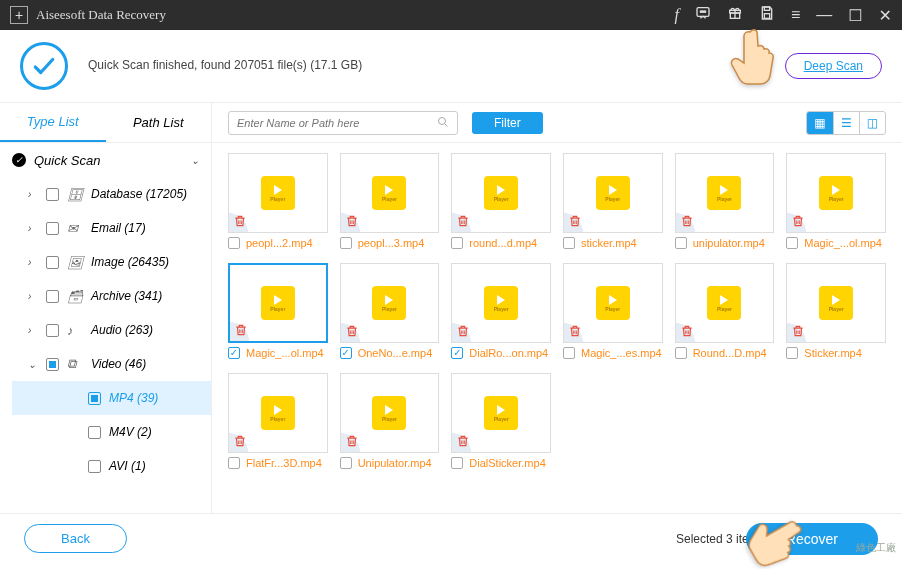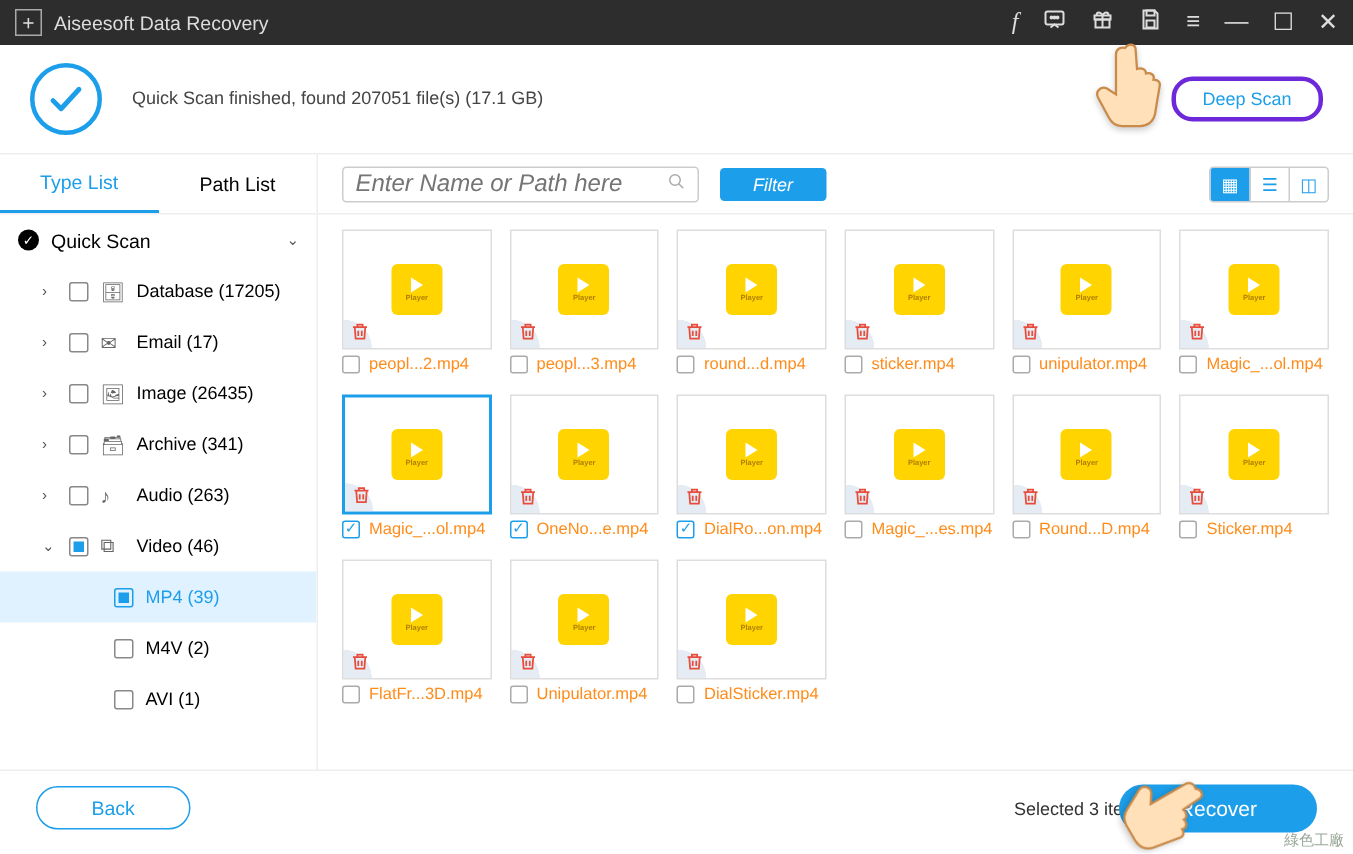--- a/index.html
+++ b/index.html
@@ -1,52 +1,52 @@
 <!DOCTYPE html>
 <html><head>
 <meta charset="utf-8">
 <style>
 * { margin: 0; padding: 0; box-sizing: border-box; font-family: "Segoe UI", Arial, sans-serif; }
 body { width: 902px; height: 569px; background: #fff; overflow: hidden; position: relative; }
 
 .titlebar { height: 30px; background: #2d2d2d; display: flex; align-items: center; padding: 0 10px; color: #ddd; }
 .titlebar .logo { width: 18px; height: 18px; border: 1px solid #aaa; display: inline-flex; align-items: center; justify-content: center; font-size: 14px; margin-right: 8px; }
-.titlebar .title { font-size: 13px; flex: 1; }
+.titlebar .title { font-size: 13px; flex: 1; font-family: Liberation Serif, serif; }
 .titlebar .tb-icons { display: flex; gap: 16px; font-size: 16px; align-items: center; }
 .titlebar .tb-icons span { cursor: pointer; }
 
 .banner { display: flex; align-items: center; padding: 12px 20px; border-bottom: 1px solid #eee; position: relative; }
 .check-circle { width: 48px; height: 48px; border: 3px solid #1c9eea; border-radius: 50%; display: flex; align-items: center; justify-content: center; margin-right: 20px; }
 .check-circle svg { width: 26px; height: 26px; }
 .banner-text { font-size: 12px; color: #444; line-height: 1.8; }
 .banner-text a { color: #1c9eea; text-decoration: underline; cursor: pointer; }
-.deep-scan-btn { margin-left: auto; border: 3px solid #6d28d9; color: #1c9eea; background: #fff; padding: 5px 18px; border-radius: 14px; font-size: 12px; cursor: pointer; }
+.deep-scan-btn { margin-left: auto; border: 1px solid #6d28d9; color: #1c9eea; background: #fff; padding: 5px 18px; border-radius: 14px; font-size: 12px; cursor: pointer; text-decoration: underline; }
 
 .body { display: flex; height: 410px; }
-.sidebar { width: 212px; border-right: 1px solid #eee; display: flex; flex-direction: column; }
+.sidebar { width: 212px; border-right: 1px solid #eee; display: flex; flex-direction: column; font-style: italic; }
 .tabs { display: flex; height: 40px; border-bottom: 1px solid #eee; }
 .tab { flex: 1; display: flex; align-items: center; justify-content: center; font-size: 13px; cursor: pointer; }
 .tab.active { color: #1c9eea; border-bottom: 2px solid #1c9eea; }
 .node-row { display: flex; align-items: center; height: 34px; font-size: 12px; cursor: pointer; padding-left: 12px; gap: 8px; }
 .node-row.root { font-weight: 500; font-size: 13px; }
 .node-row .chev { width: 10px; font-size: 10px; color: #555; }
 .node-row .cb { width: 13px; height: 13px; border: 1px solid #888; border-radius: 2px; display: inline-flex; align-items: center; justify-content: center; }
 .node-row .cb.partial::after { content: ""; width: 7px; height: 7px; background: #1c9eea; }
 .node-row .cb.full { background: #000; }
 .node-row .ico { width: 16px; color: #666; font-size: 13px; }
-.node-row.child { padding-left: 76px; }
+.node-row.child { padding-left: 76px; margin-left: 12px; }
 .node-row.selected { background: #e0f2ff; color: #1c9eea; }
 .node-row.selected .cb { border-color: #1c9eea; }
 .tree { overflow-y: auto; flex: 1; }
 
 .main { flex: 1; display: flex; flex-direction: column; }
 .toolbar { height: 40px; border-bottom: 1px solid #eee; display: flex; align-items: center; padding: 0 16px; gap: 14px; }
 .search { flex: 0 0 230px; height: 24px; border: 1px solid #ccc; border-radius: 3px; display: flex; align-items: center; padding: 0 8px; }
-.search input { border: none; outline: none; flex: 1; font-size: 16px; font-style: italic; color: #999; }
-.filter-btn { background: #1c9eea; color: #fff; border: none; padding: 4px 22px; border-radius: 3px; font-size: 12px; cursor: pointer; font-style: italic; }
+.search input { border: none; outline: none; flex: 1; font-size: 11px; font-style: italic; color: #999; }
+.filter-btn { background: #1c9eea; color: #fff; border: none; padding: 4px 22px; border-radius: 3px; font-size: 12px; cursor: pointer; }
 .view-switch { margin-left: auto; display: flex; border: 1px solid #ccc; border-radius: 3px; overflow: hidden; }
 .view-switch div { width: 26px; height: 22px; display: flex; align-items: center; justify-content: center; font-size: 12px; cursor: pointer; color: #1c9eea; border-left: 1px solid #ccc; }
 .view-switch div:first-child { border-left: none; }
 .view-switch div.active { background: #1c9eea; color: #fff; }
 
 .grid { flex: 1; overflow-y: auto; padding: 10px 16px; display: grid; grid-template-columns: repeat(6, 1fr); gap: 14px 12px; align-content: start; }
 .file-card { display: flex; flex-direction: column; }
 .thumb { height: 80px; border: 1px solid #ddd; position: relative; display: flex; align-items: center; justify-content: center; background: #fff; }
 .thumb.sel { border: 2px solid #1c9eea; }
 .player { width: 34px; height: 34px; background: #ffd400; border-radius: 4px; position: relative; display: flex; flex-direction: column; align-items: center; justify-content: center; }
@@ -62,21 +62,21 @@
 .file-row .fname { font-size: 11px; color: #ff8c1a; white-space: nowrap; overflow: hidden; text-overflow: ellipsis; }
 
 .footer { height: 50px; border-top: 1px solid #eee; display: flex; align-items: center; padding: 0 24px; position: relative; }
 .back-btn { border: 1px solid #1c9eea; color: #1c9eea; background: #fff; padding: 6px 36px; border-radius: 16px; font-size: 13px; cursor: pointer; }
 .sel-text { margin-left: auto; font-size: 12px; color: #333; margin-right: 110px; }
 .recover-btn { background: #1c9eea; color: #fff; border: none; padding: 8px 40px; border-radius: 18px; font-size: 14px; cursor: pointer; position: absolute; right: 24px; }
 
 .hand { position: absolute; z-index: 50; pointer-events: none; }
 .hand svg { filter: drop-shadow(0 2px 2px rgba(0,0,0,0.2)); }
 
-.watermark { position: absolute; right: 6px; bottom: 2px; font-size: 10px; color: #9aa89a; }
+.watermark { position: absolute; right: 6px; bottom: 14px; font-size: 10px; color: #9aa89a; }
 </style>
 </head>
 <body>
 
 <div class="titlebar">
   <span class="logo">+</span>
   <span class="title">Aiseesoft Data Recovery</span>
   <div class="tb-icons">
     <span style="font-family:serif;font-style:italic">f</span>
     <span>

